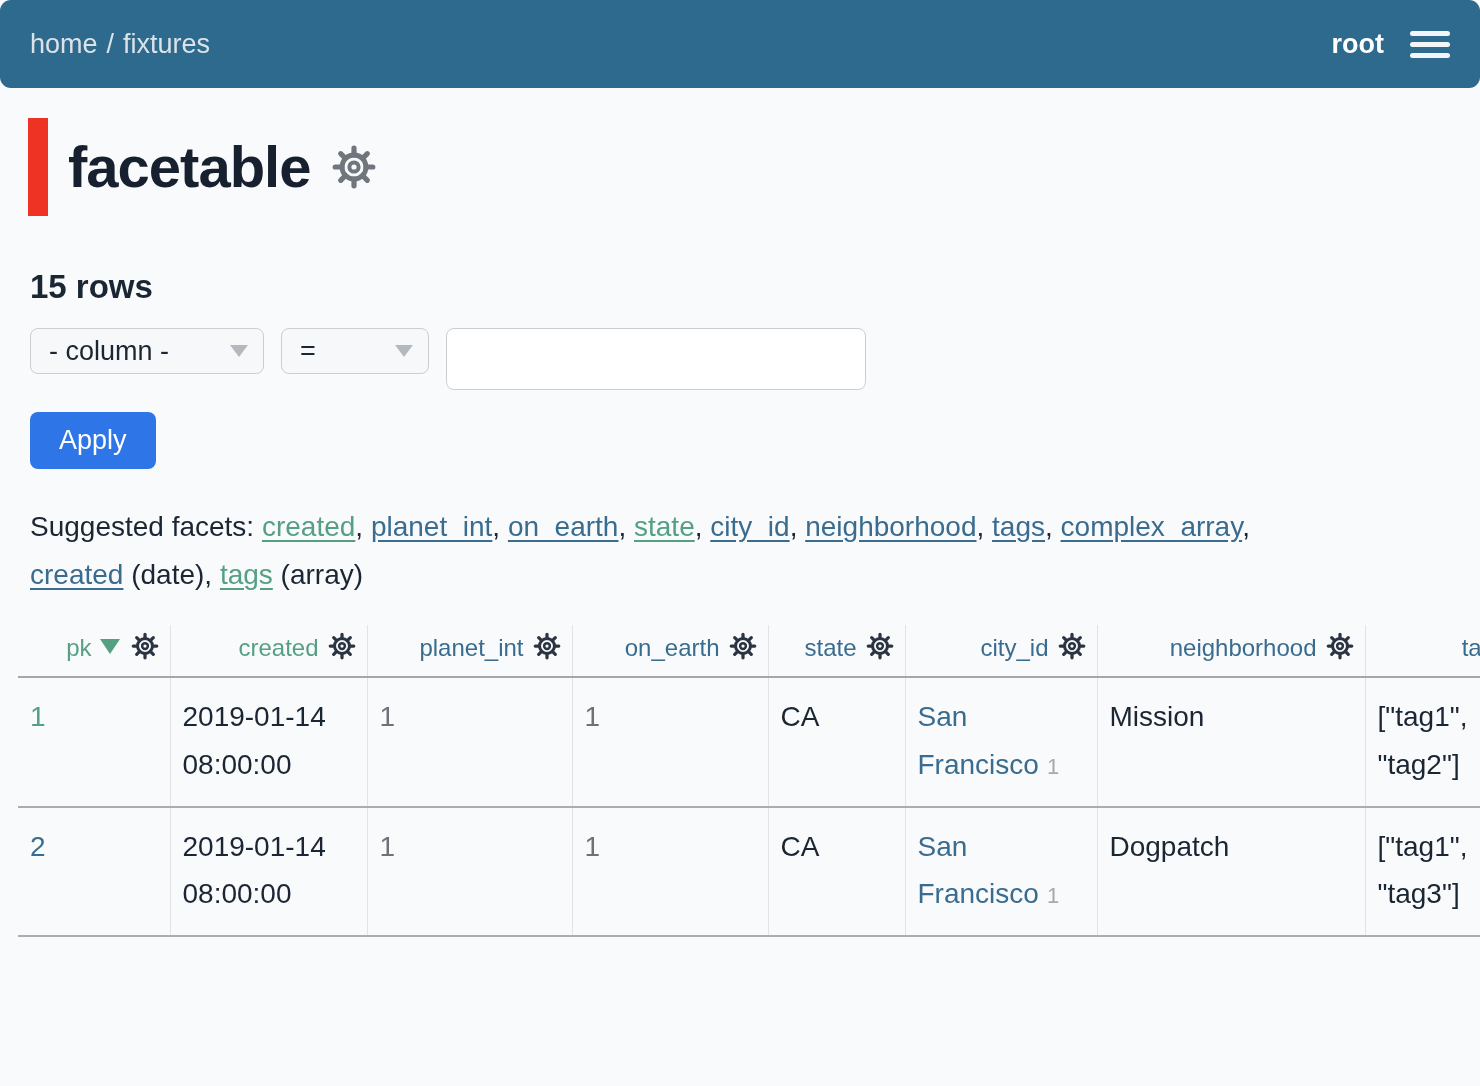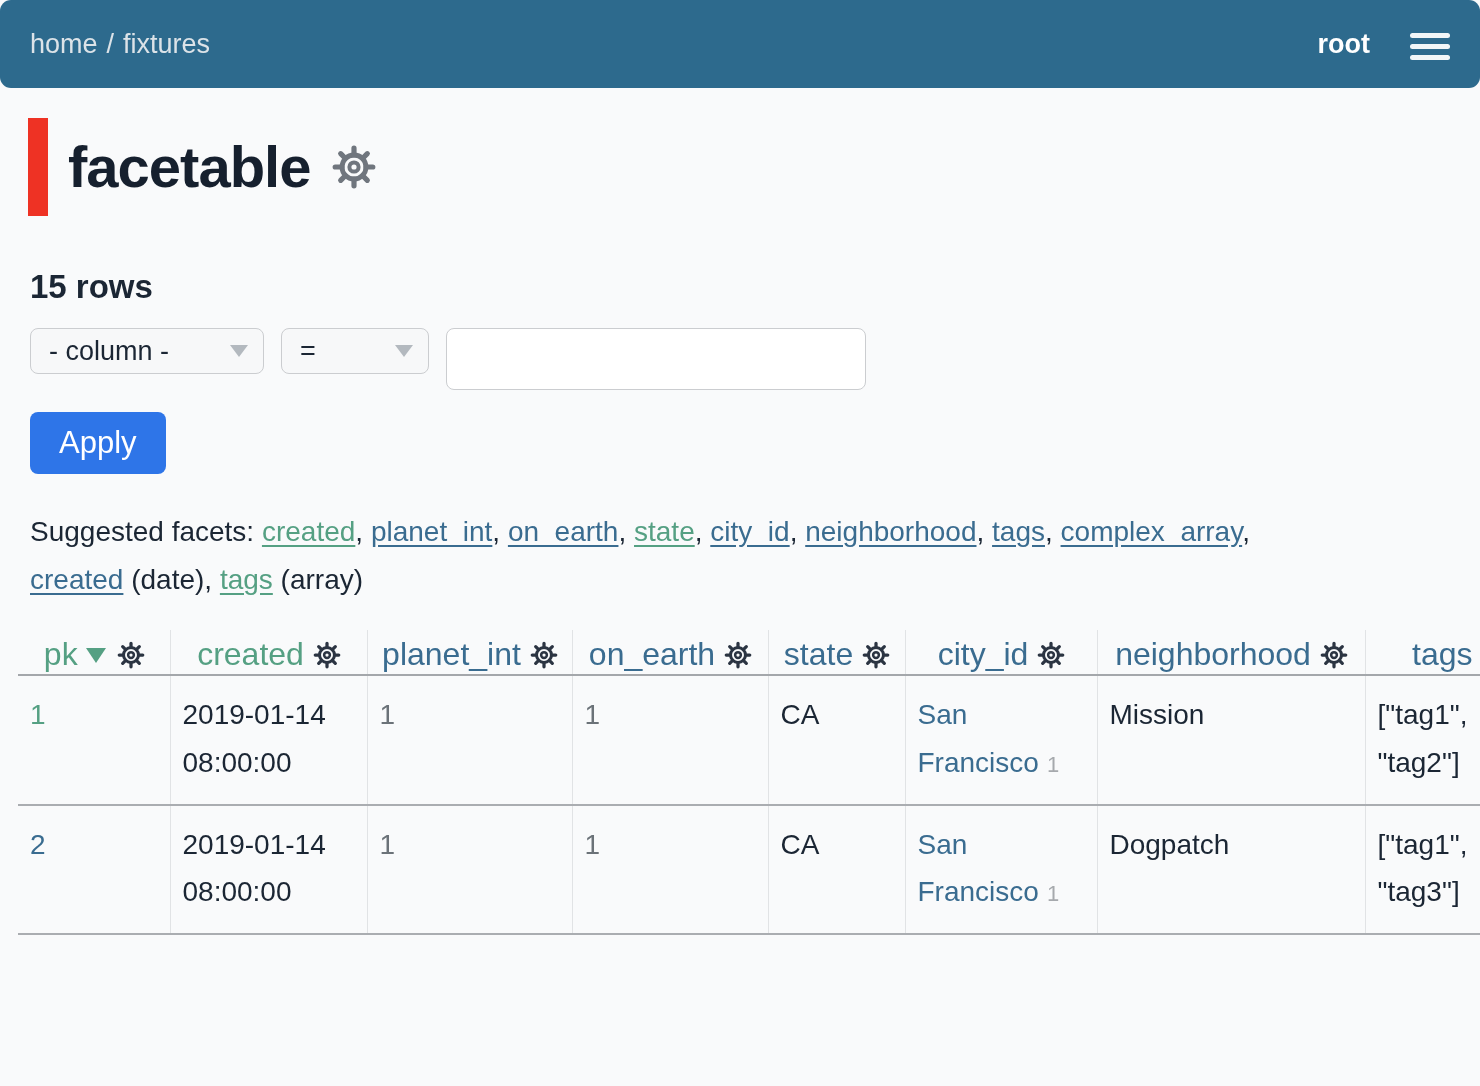--- a/index.html
+++ b/index.html
@@ -17,21 +17,21 @@
   }
   a{cursor:pointer;}
   .green{color:var(--green);} .blue{color:var(--blue);}
 
   
   .nav{height:88px;background:var(--nav-bg);display:flex;align-items:center;
        justify-content:space-between;padding:0 30px;border-radius:11px;}
   .nav .crumbs{font-size:27px;color:var(--nav-ink);}
   .nav .crumbs a{color:var(--nav-ink);text-decoration:none;}
   .nav .crumbs .sep{margin:0 9px;}
-  .nav-right{display:flex;align-items:flex-end;gap:40px;}
+  .nav-right{display:flex;align-items:center;gap:26px;}
   .nav-user{font-size:27px;font-weight:bold;color:#ffffff;text-decoration:none;}
   .burger{display:flex;flex-direction:column;gap:6px;cursor:pointer;}
   .burger i{display:block;width:40px;height:5px;border-radius:3px;background:#f2f6f8;}
 
   
   .main{padding:30px 30px 0 28px;}
   .titlebar{display:flex;align-items:center;}
   .red-accent{width:20px;height:98px;background:var(--red);}
   h1{margin:0 0 0 20px;font-size:58px;line-height:1;font-weight:bold;color:#16202e;letter-spacing:-1px;}
   .gear-title{color:var(--gear-gray);margin-left:20px;display:inline-flex;}
@@ -46,31 +46,31 @@
   .select-box{height:46px;background:#f7f8f9;border:1px solid var(--box-border);
       border-radius:8px;display:flex;align-items:center;justify-content:space-between;
       padding:0 15px 0 18px;font-size:27px;color:var(--ink);cursor:pointer;}
   .select-box.col{width:234px;} .select-box.op{width:148px;}
   .tri-down{width:0;height:0;border-left:9px solid transparent;border-right:9px solid transparent;
       border-top:12px solid #b3b9bf;}
   .filter-value{width:420px;height:62px;border:1px solid var(--box-border);border-radius:8px;
       background:#fff;font-size:27px;padding:0 16px;font-family:"Liberation Sans",sans-serif;color:var(--ink);}
 
   .apply-btn{margin:22px 0 0 2px;background:var(--apply);color:#fff;border:none;border-radius:8px;
-      font-size:31px;padding:13px 29px;font-family:"Liberation Sans",sans-serif;cursor:pointer;}
+      font-size:27px;padding:13px 29px;font-family:"Liberation Sans",sans-serif;cursor:pointer;}
 
   .sql-line{margin:30px 0 0 2px;font-size:28px;}
   .pencil{color:var(--green);font-size:30px;margin-right:10px;}
 
   .export-line{margin:40px 0 0 2px;font-size:28px;}
   .facet-line{margin:34px 0 0 2px;font-size:28px;line-height:1.72;}
 
   
   table.dtable{margin:26px 0 0 18px;border-collapse:collapse;table-layout:fixed;width:1537px;}
-  .dtable th{font-weight:normal;text-align:center;font-size:32px;padding:6px 10px 1px 12px;
+  .dtable th{font-weight:normal;text-align:right;font-size:24px;padding:6px 10px 14px 12px;
       border-bottom:2px solid #a4a7ab;white-space:nowrap;vertical-align:bottom;overflow:visible;}
   .dtable th a{text-decoration:none;}
   .dtable th svg{color:#2b3442;vertical-align:-5px;margin-left:8px;}
   .sort-desc{display:inline-block;width:0;height:0;border-left:10px solid transparent;
       border-right:10px solid transparent;border-top:15px solid var(--green);
       vertical-align:2px;margin:0 2px 0 8px;}
   .dtable td{vertical-align:top;font-size:28px;padding:15px 12px 17px 12px;
       border-bottom:2px solid var(--border-row);line-height:1.7;}
   .dtable td:not(:first-child),.dtable th:not(:first-child){border-left:1px solid var(--border-light);}
   .dtable td a{text-decoration:none;}

